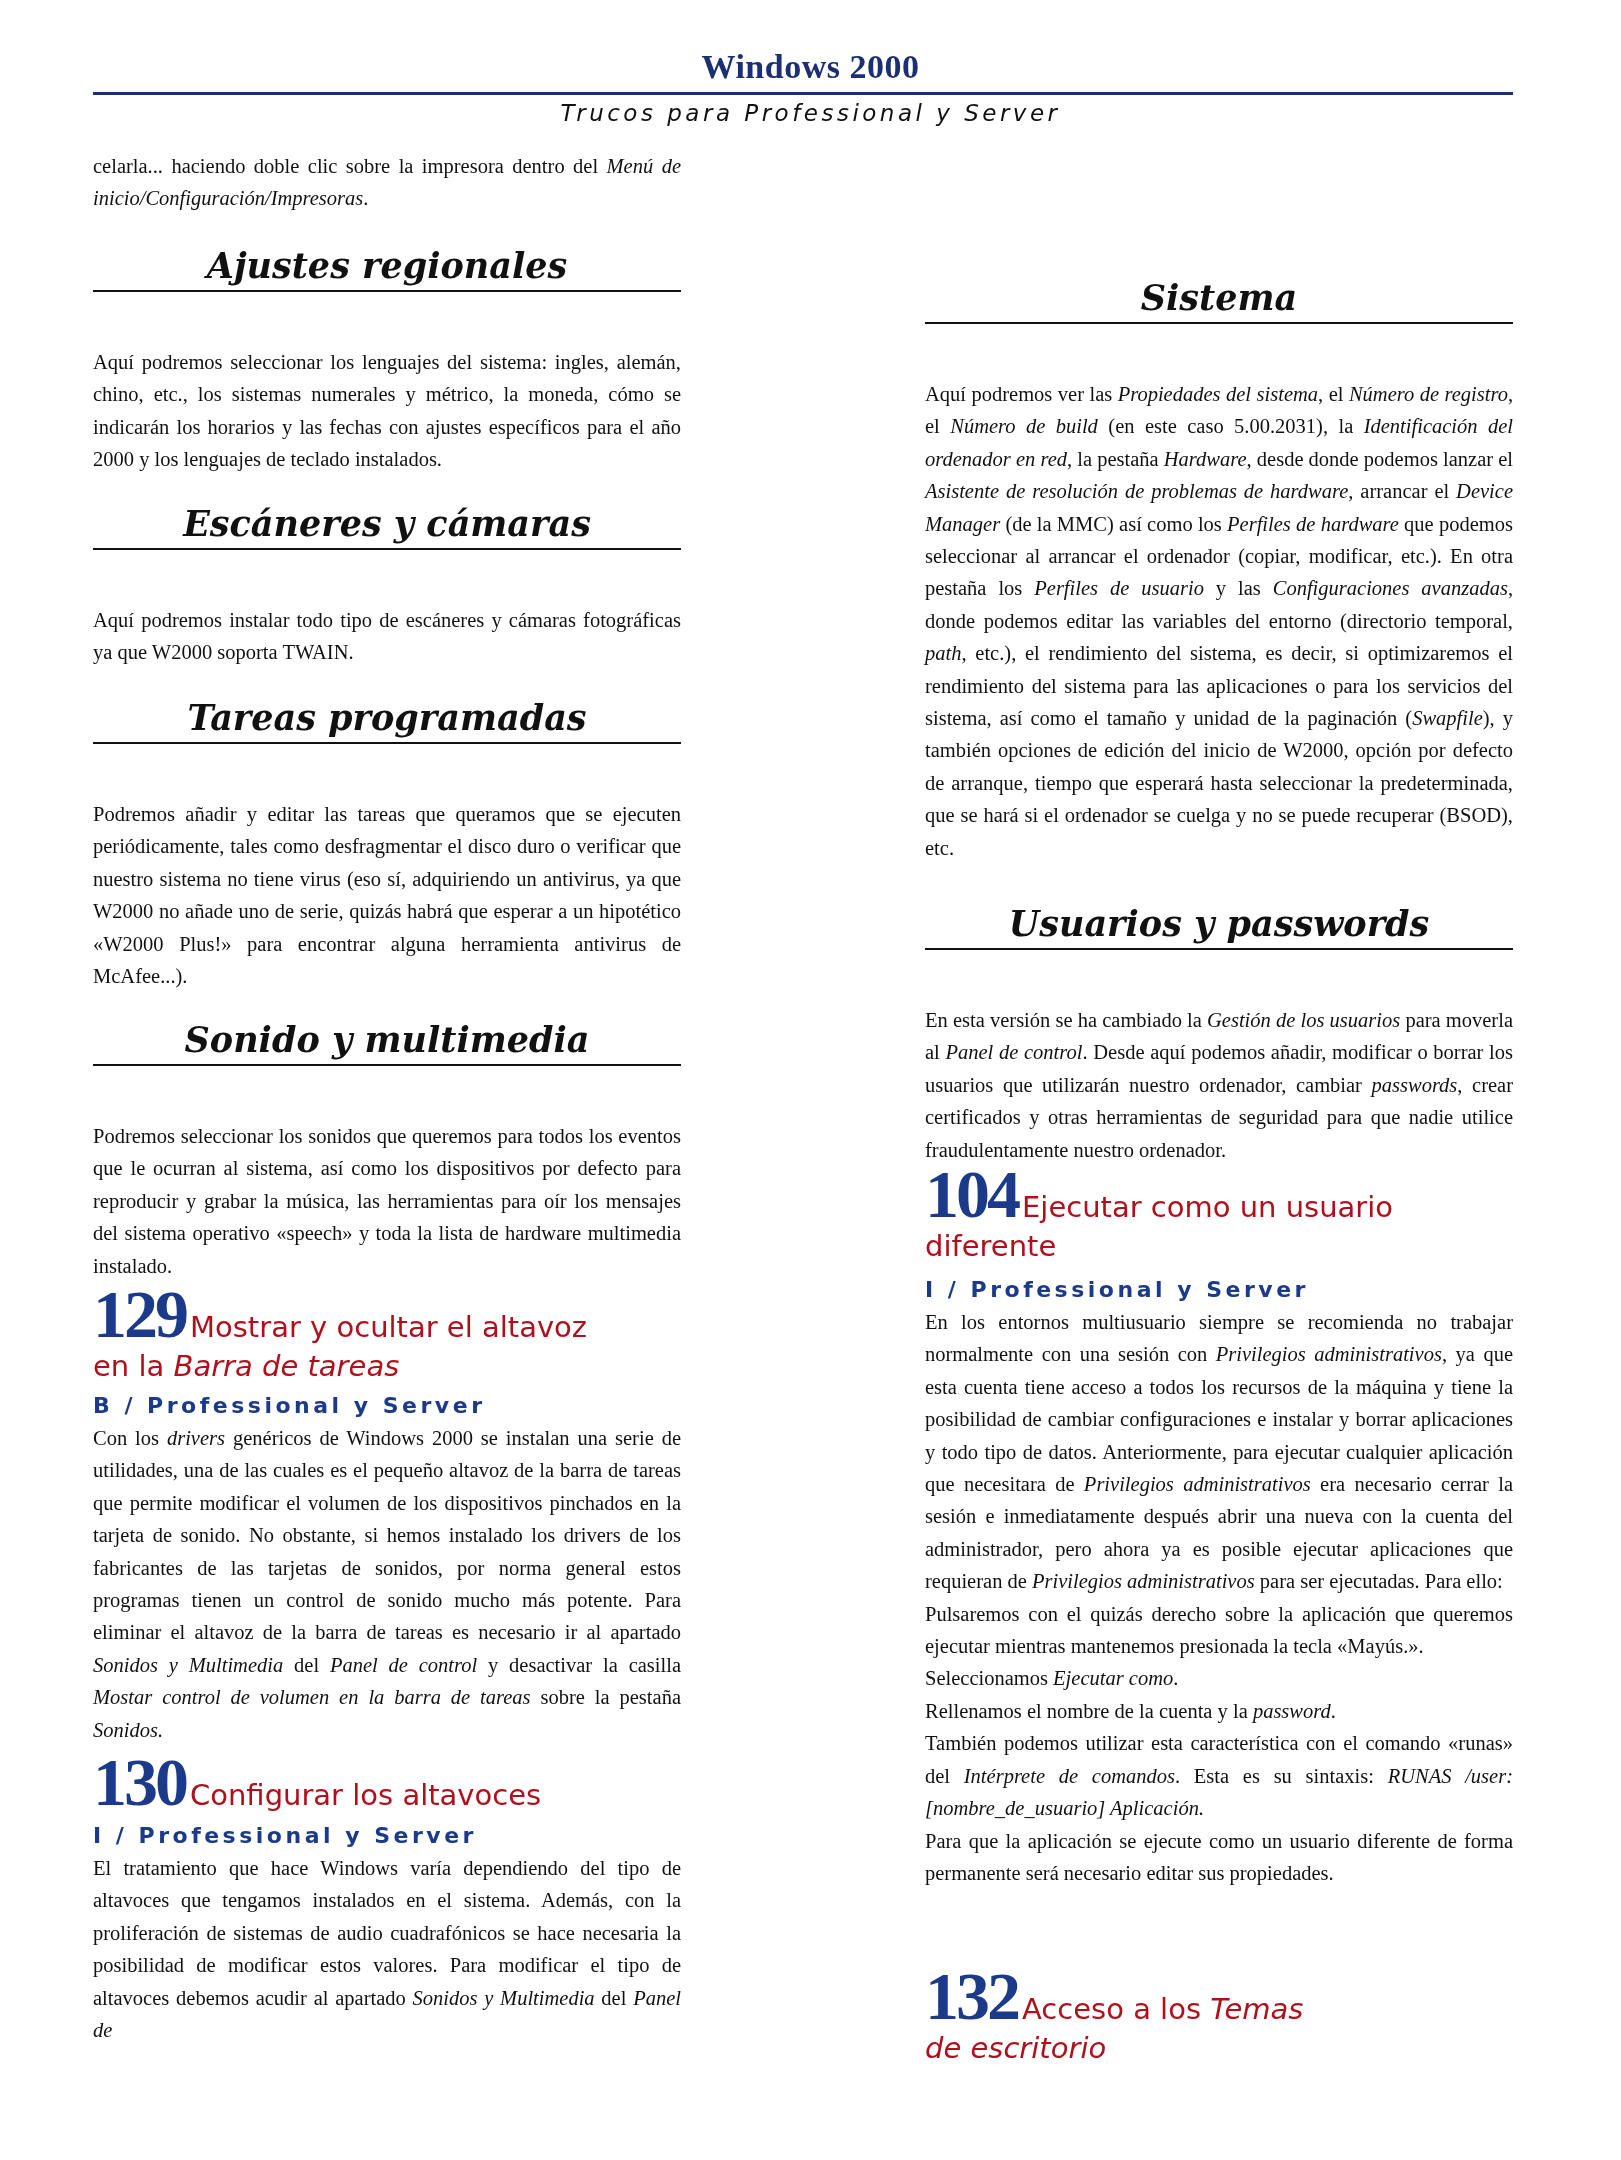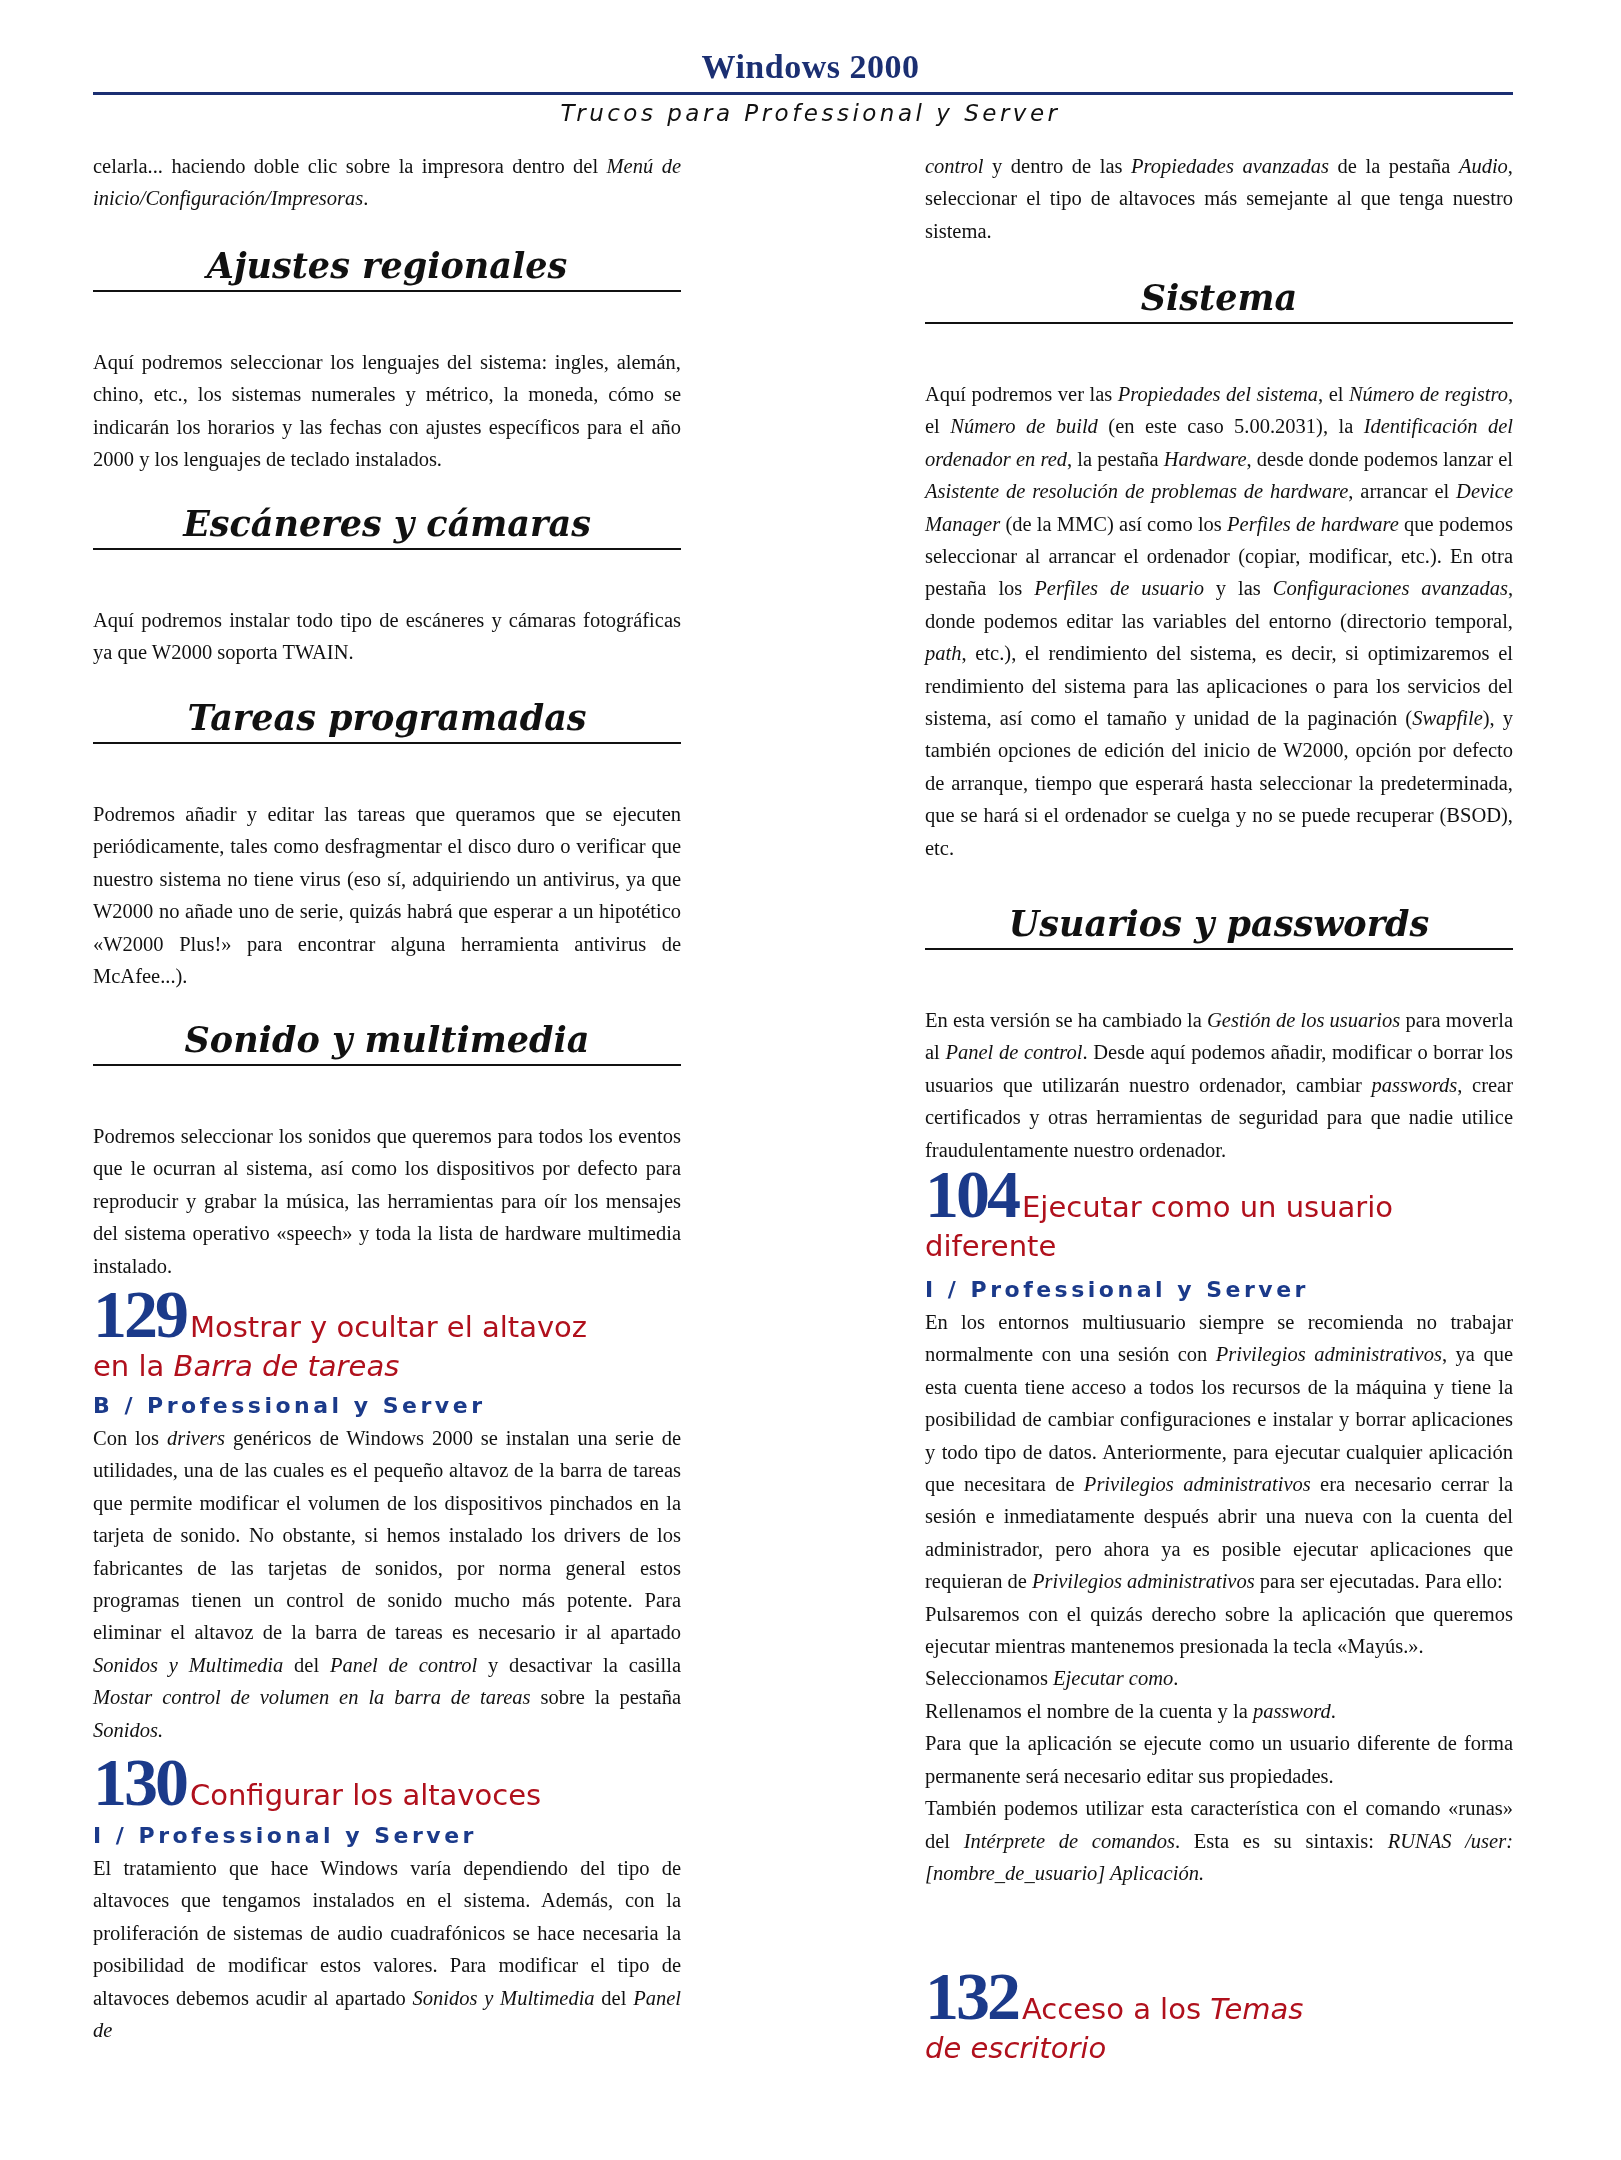--- a/index.html
+++ b/index.html
@@ -61,42 +61,41 @@
     <div class="tip-head">
       <span class="tip-num">130</span>
       <span class="tip-title">Configurar los altavoces</span>
     </div>
     <p class="edition" style="margin-top:4px;">I / Professional y Server</p>
     <p class="p">El tratamiento que hace Windows varía dependiendo del tipo de altavoces que tengamos instalados en el sistema. Además, con la proliferación de sistemas de audio cuadrafónicos se hace necesaria la posibilidad de modificar estos valores. Para modificar el tipo de altavoces debemos acudir al apartado <em>Sonidos y Multimedia</em> del <em>Panel de</em></p>
   </div>
 </div>
 
 <div class="col right" style="top:150px;height:1920px;">
-  <p class="p abs" style="top:0;"><em>control</em> y dentro de las <em>Propiedades avanzadas</em> de la pestaña <em>Audio</em>, seleccionar el tipo de altavoces más semejante al que tenga nuestro sistema.</p>
 
   <h2 class="sec-head abs" style="top:126px;">Sistema</h2>
   <p class="p abs" style="top:228px;">Aquí podremos ver las <em>Propiedades del sistema</em>, el <em>Número de registro</em>, el <em>Número de build</em> (en este caso 5.00.2031), la <em>Identificación del ordenador en red</em>, la pestaña <em>Hardware</em>, desde donde podemos lanzar el <em>Asistente de resolución de problemas de hardware</em>, arrancar el <em>Device Manager</em> (de la MMC) así como los <em>Perfiles de hardware</em> que podemos seleccionar al arrancar el ordenador (copiar, modificar, etc.). En otra pestaña los <em>Perfiles de usuario</em> y las <em>Configuraciones avanzadas</em>, donde podemos editar  las variables del entorno (directorio temporal, <em>path</em>, etc.), el rendimiento del sistema, es decir, si optimizaremos el rendimiento del sistema para las aplicaciones o para los servicios del sistema, así como el tamaño y unidad de la paginación (<em>Swapfile</em>), y también opciones de edición del inicio de W2000, opción por defecto de arranque, tiempo que esperará hasta seleccionar la predeterminada, que se hará si el ordenador se cuelga y no se puede recuperar (BSOD), etc.</p>
 
   <h2 class="sec-head abs" style="top:752px;">Usuarios y passwords</h2>
   <p class="p abs" style="top:854px;font-family:Liberation Serif, serif;">En esta versión se ha cambiado la <em>Gestión de los usuarios</em> para moverla al <em>Panel de control</em>. Desde aquí podemos añadir, modificar o borrar los usuarios que utilizarán nuestro ordenador, cambiar <em>passwords</em>, crear certificados y otras herramientas de seguridad para que nadie utilice fraudulentamente nuestro ordenador.</p>
 
   <div class="abs" style="top:1010px;">
     <div class="tip-head">
       <span class="tip-num">104</span>
       <span class="tip-title">Ejecutar como un usuario</span>
       <span class="tip-line2">diferente</span>
     </div>
     <p class="edition" style="margin-top:10px;">I / Professional y Server</p>
     <div>
       <p class="p">En los entornos multiusuario siempre se recomienda no trabajar normalmente con una sesión con <em>Privilegios administrativos</em>, ya que esta cuenta tiene acceso a todos los recursos de la máquina y tiene la posibilidad de cambiar configuraciones e instalar y borrar aplicaciones y todo tipo de datos. Anteriormente, para ejecutar cualquier aplicación que necesitara de <em>Privilegios administrativos</em> era necesario cerrar la sesión e inmediatamente después abrir una nueva con la cuenta del administrador, pero ahora ya es posible ejecutar aplicaciones que requieran de <em>Privilegios administrativos</em> para ser ejecutadas. Para ello:</p>
       <p class="p">Pulsaremos con el  quizás derecho sobre la aplicación que queremos ejecutar mientras mantenemos presionada la tecla «Mayús.».</p>
       <p class="p">Seleccionamos <em>Ejecutar como</em>.</p>
       <p class="p">Rellenamos el nombre de la cuenta y la <em>password</em>.</p>
+      <p class="p">También podemos utilizar esta característica con el comando «runas» del <em>Intérprete de comandos</em>. Esta es su sintaxis: <em>RUNAS /user:[nombre_de_usuario] Aplicación.</em></p>
       <p class="p">Para que la aplicación se ejecute como un usuario diferente de forma permanente será necesario editar sus propiedades.</p>
-      <p class="p">También podemos utilizar esta característica con el comando «runas» del <em>Intérprete de comandos</em>. Esta es su sintaxis: <em>RUNAS /user:[nombre_de_usuario] Aplicación.</em></p>
     </div>
   </div>
 
   <div class="abs" style="top:1812px;">
     <div class="tip-head">
       <span class="tip-num">132</span>
       <span class="tip-title">Acceso a los <em>Temas</em></span>
       <span class="tip-line2"><em>de escritorio</em></span>
     </div>
   </div>

